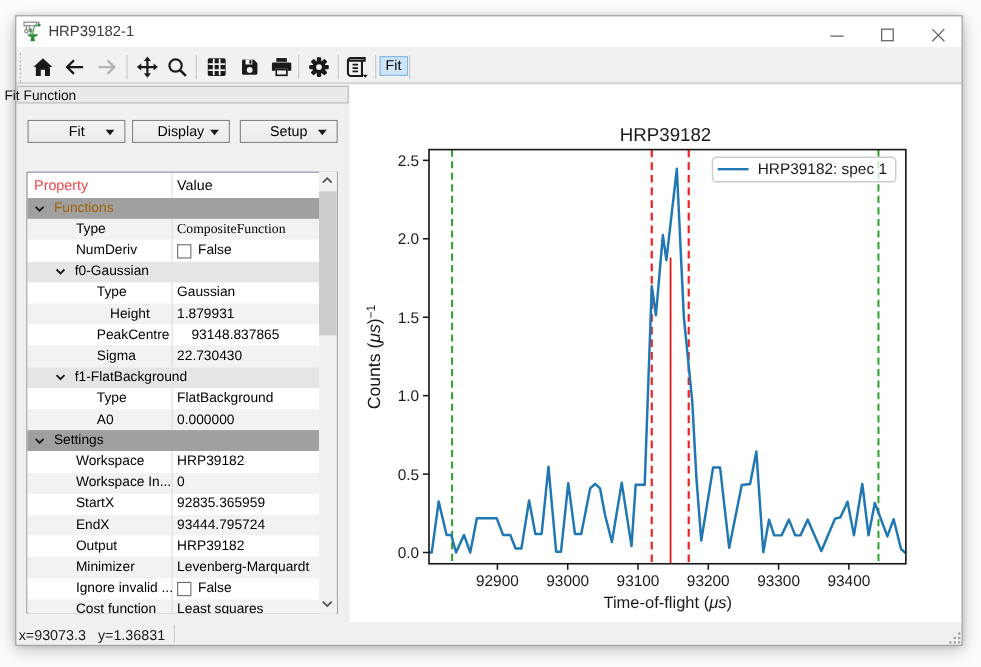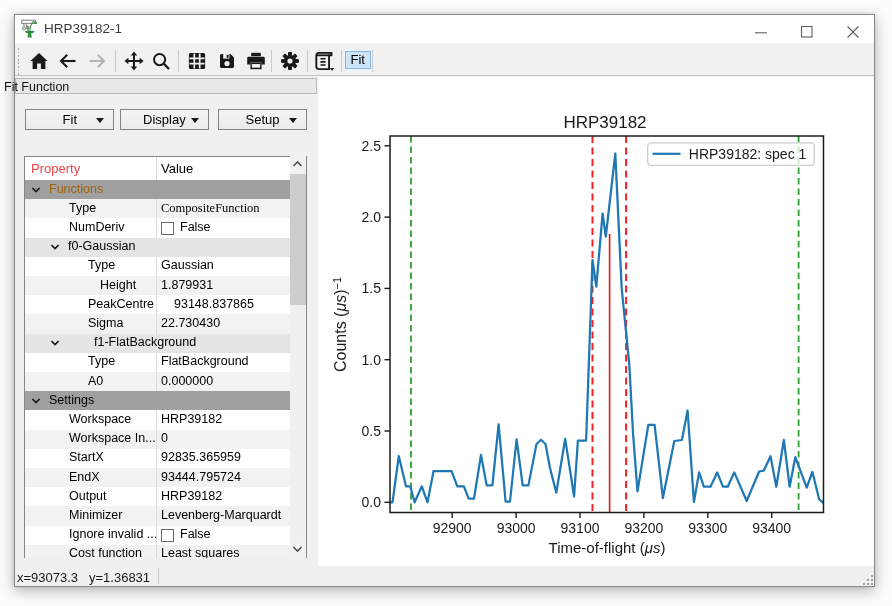--- a/index.html
+++ b/index.html
@@ -167,21 +167,21 @@
     <span style="position:absolute;left:64.0px;top:141.3px;font-size:12.5px;color:#000;white-space:nowrap;">PeakCentre</span>
     <span style="position:absolute;left:137.0px;top:141.3px;font-size:12.5px;color:#000;white-space:nowrap;margin-left:13px;">93148.837865</span>
 <div style="position:absolute;left:1px;top:158.9px;width:264.5px;height:19.2px;background:#f2f2f2;"></div>
     <span style="position:absolute;left:132.0px;top:158.9px;width:1px;height:19.2px;background:#dcdcdc;"></span>
     <span style="position:absolute;left:64.0px;top:160.5px;font-size:12.5px;color:#000;white-space:nowrap;">Sigma</span>
     <span style="position:absolute;left:137.0px;top:160.5px;font-size:12.5px;color:#000;white-space:nowrap;">22.730430</span>
 <div style="position:absolute;left:1px;top:178.1px;width:264.5px;height:19.2px;background:#e5e5e5;"></div>
     <svg style="position:absolute;left:26.0px;top:182.69999999999993px" width="10" height="10">
       <path d="M1.4 3 L5 6.6 L8.6 3" fill="none" stroke="#1a1a1a" stroke-width="1.7"></path>
     </svg>
-    <span style="position:absolute;left:44.0px;top:179.7px;font-size:12.5px;color:#000;white-space:nowrap;margin-left:26px;">f1-FlatBackground</span>
+    <span style="position:absolute;left:44.0px;top:179.7px;font-size:12.5px;color:#000;white-space:nowrap;">f1-FlatBackground</span>
 <div style="position:absolute;left:1px;top:197.3px;width:264.5px;height:19.2px;background:#ffffff;"></div>
     <span style="position:absolute;left:132.0px;top:197.3px;width:1px;height:19.2px;background:#dcdcdc;"></span>
     <span style="position:absolute;left:64.0px;top:198.9px;font-size:12.5px;color:#000;white-space:nowrap;">Type</span>
     <span style="position:absolute;left:137.0px;top:198.9px;font-size:12.5px;color:#000;white-space:nowrap;">FlatBackground</span>
 <div style="position:absolute;left:1px;top:216.5px;width:264.5px;height:19.2px;background:#f2f2f2;"></div>
     <span style="position:absolute;left:132.0px;top:216.5px;width:1px;height:19.2px;background:#dcdcdc;"></span>
     <span style="position:absolute;left:64.0px;top:218.1px;font-size:12.5px;color:#000;white-space:nowrap;">A0</span>
     <span style="position:absolute;left:137.0px;top:218.1px;font-size:12.5px;color:#000;white-space:nowrap;">0.000000</span>
 <div style="position:absolute;left:1px;top:235.7px;width:264.5px;height:19.2px;background:#a0a0a0;"></div>
     <svg style="position:absolute;left:7.0px;top:240.2999999999999px" width="10" height="10">

